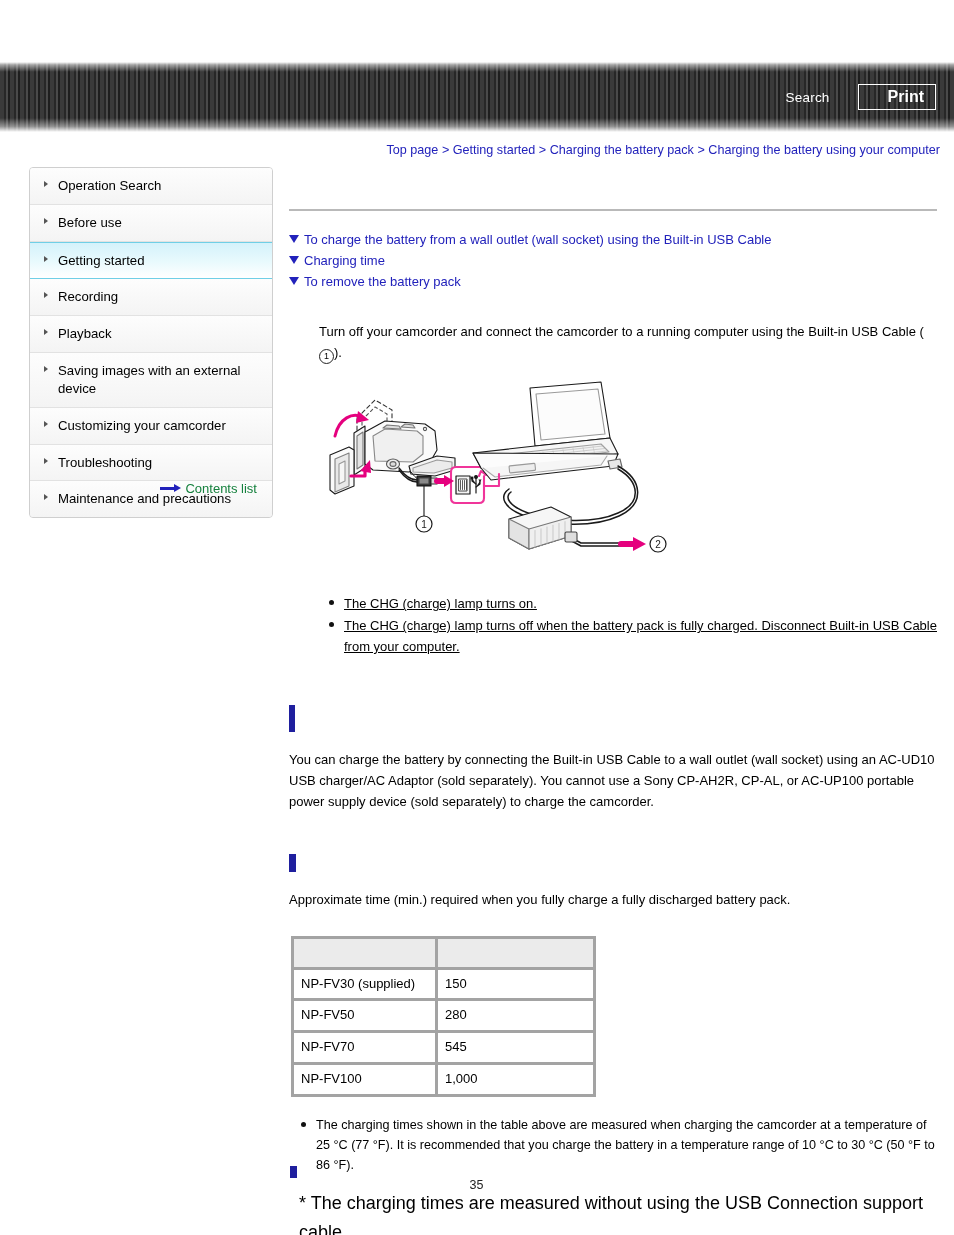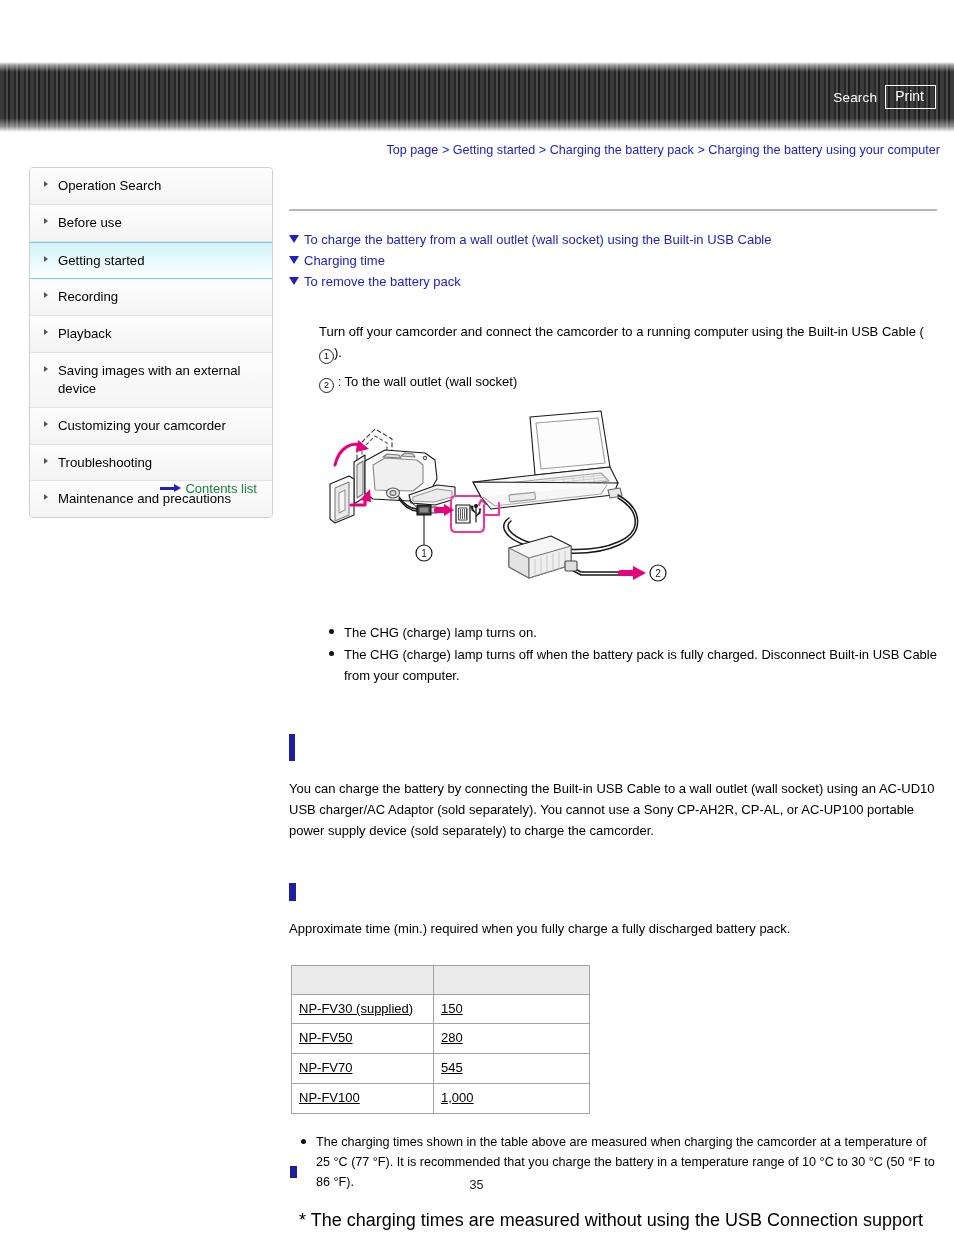--- a/index.html
+++ b/index.html
@@ -38,37 +38,38 @@
         #4a4a4a 6px, #4a4a4a 8px,
         #1e1e1e 8px, #1e1e1e 10px);
   }
   #header-actions {
     position: absolute;
     right: 18px;
     top: 0;
     height: 70px;
     display: flex;
     align-items: center;
-    gap: 8px;
+    gap: 28px;
   }
   .hdr-link {
     color: #ffffff;
     font-size: 13.5px;
     letter-spacing: .2px;
     text-decoration: none;
     cursor: pointer;
   }
   .hdr-btn {
     color: #ffffff;
-    font-size: 14px;
+    font-size: 16px;
     border: 1.5px solid #ffffff;
-    padding: 3px 11px 4px 9px;
+    padding: 3px 11px 4px 29px;
     background: transparent;
     cursor: pointer;
     line-height: 1.1;
+    font-weight: bold;
   }
 
   
   #breadcrumb {
     position: absolute;
     left: 320px;
     top: 143px;
     width: 620px;
     text-align: right;
     font-size: 12.6px;
@@ -208,20 +209,21 @@
 
   
   #illustration {
     margin: 12px 0 0 24px;
   }
 
   .bullet-list {
     margin: 14px 0 0 38px;
     font-size: 13px;
     line-height: 1.62;
+    text-decoration: underline;
   }
   .bullet-list .li {
     position: relative;
     padding-left: 17px;
     margin-bottom: 1px;
   }
   .bullet-list .li::before {
     content: "";
     position: absolute;
     left: 2px; top: 7px;
@@ -246,26 +248,25 @@
     line-height: 1.62;
   }
 
   
   #charge-table {
     border-collapse: collapse;
     margin: 25px 0 0 2px;
     font-size: 13px;
   }
   #charge-table th, #charge-table td {
-    border: 1px solid #a3a3a3;
+    border: 3px solid #a3a3a3;
     padding: 5px 8px 5px 7px;
     text-align: left;
     font-weight: normal;
     line-height: 1.45;
-    text-decoration: underline;
   }
   #charge-table th {
     background: #ebebeb;
     height: 18px;
   }
   #charge-table td.c0 { width: 126px; }
   #charge-table td.c1 { width: 140px; }
 
   .notes {
     margin: 18px 0 0 10px;
@@ -376,21 +377,20 @@
   </div>
   <div class="jump-link">
     <span class="tri-icon"></span><span class="label">Charging time</span>
   </div>
   <div class="jump-link">
     <span class="tri-icon"></span><span class="label">To remove the battery pack</span>
   </div>
 
   <div class="step-block">
     <p><span>Turn off your camcorder and connect the camcorder to a running computer using the Built-in USB Cable (</span><span class="circ">1</span><span>).</span></p>
-    <p><span class="circ">2</span>&nbsp;<span>: To the wall outlet (wall socket)</span></p>
   </div>
 
   <div id="illustration">
     <svg width="360" height="200" viewBox="0 0 360 200" xmlns="http://www.w3.org/2000/svg">
       <g fill="none" stroke="#1a1a1a" stroke-width="1.1" stroke-linejoin="round" stroke-linecap="round">
 
         <path d="M44 42 L62 24 L79 34 L79 62 L61 79 L44 70 Z" stroke-dasharray="4,3" stroke="#333"></path>
         <path d="M49 44 L62 31 L74 38 L74 59 L61 72 L49 66 Z" stroke-dasharray="3,3" stroke="#555"></path>
 
         <path d="M41 57 L52 50 L52 92 L41 99 Z" fill="#f7f7f7"></path>

